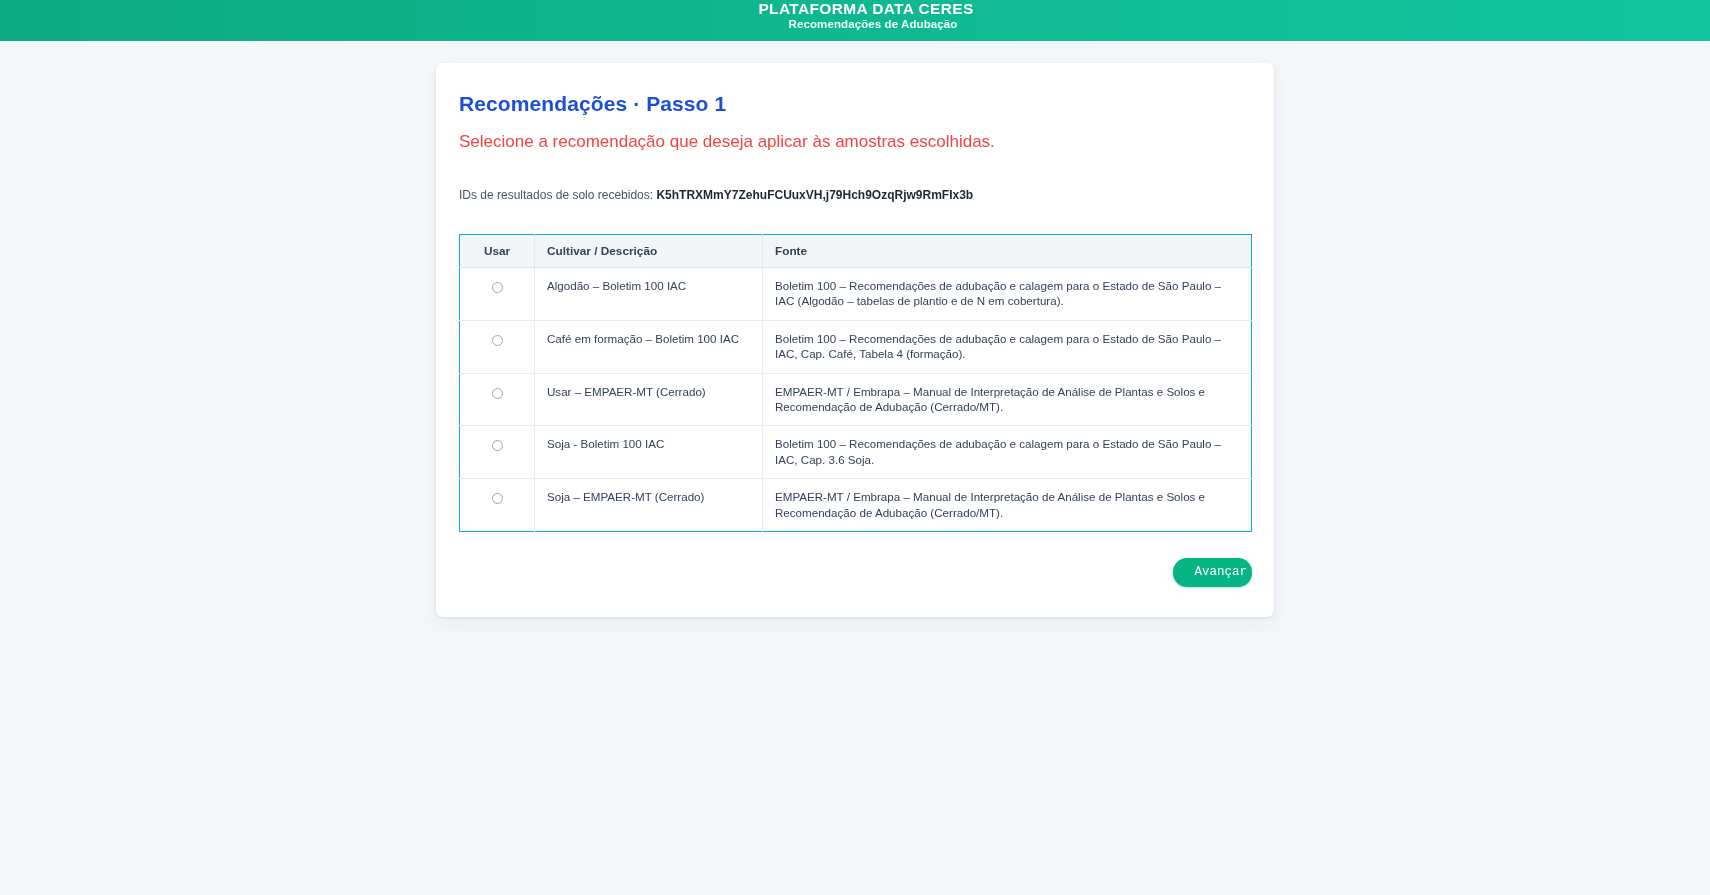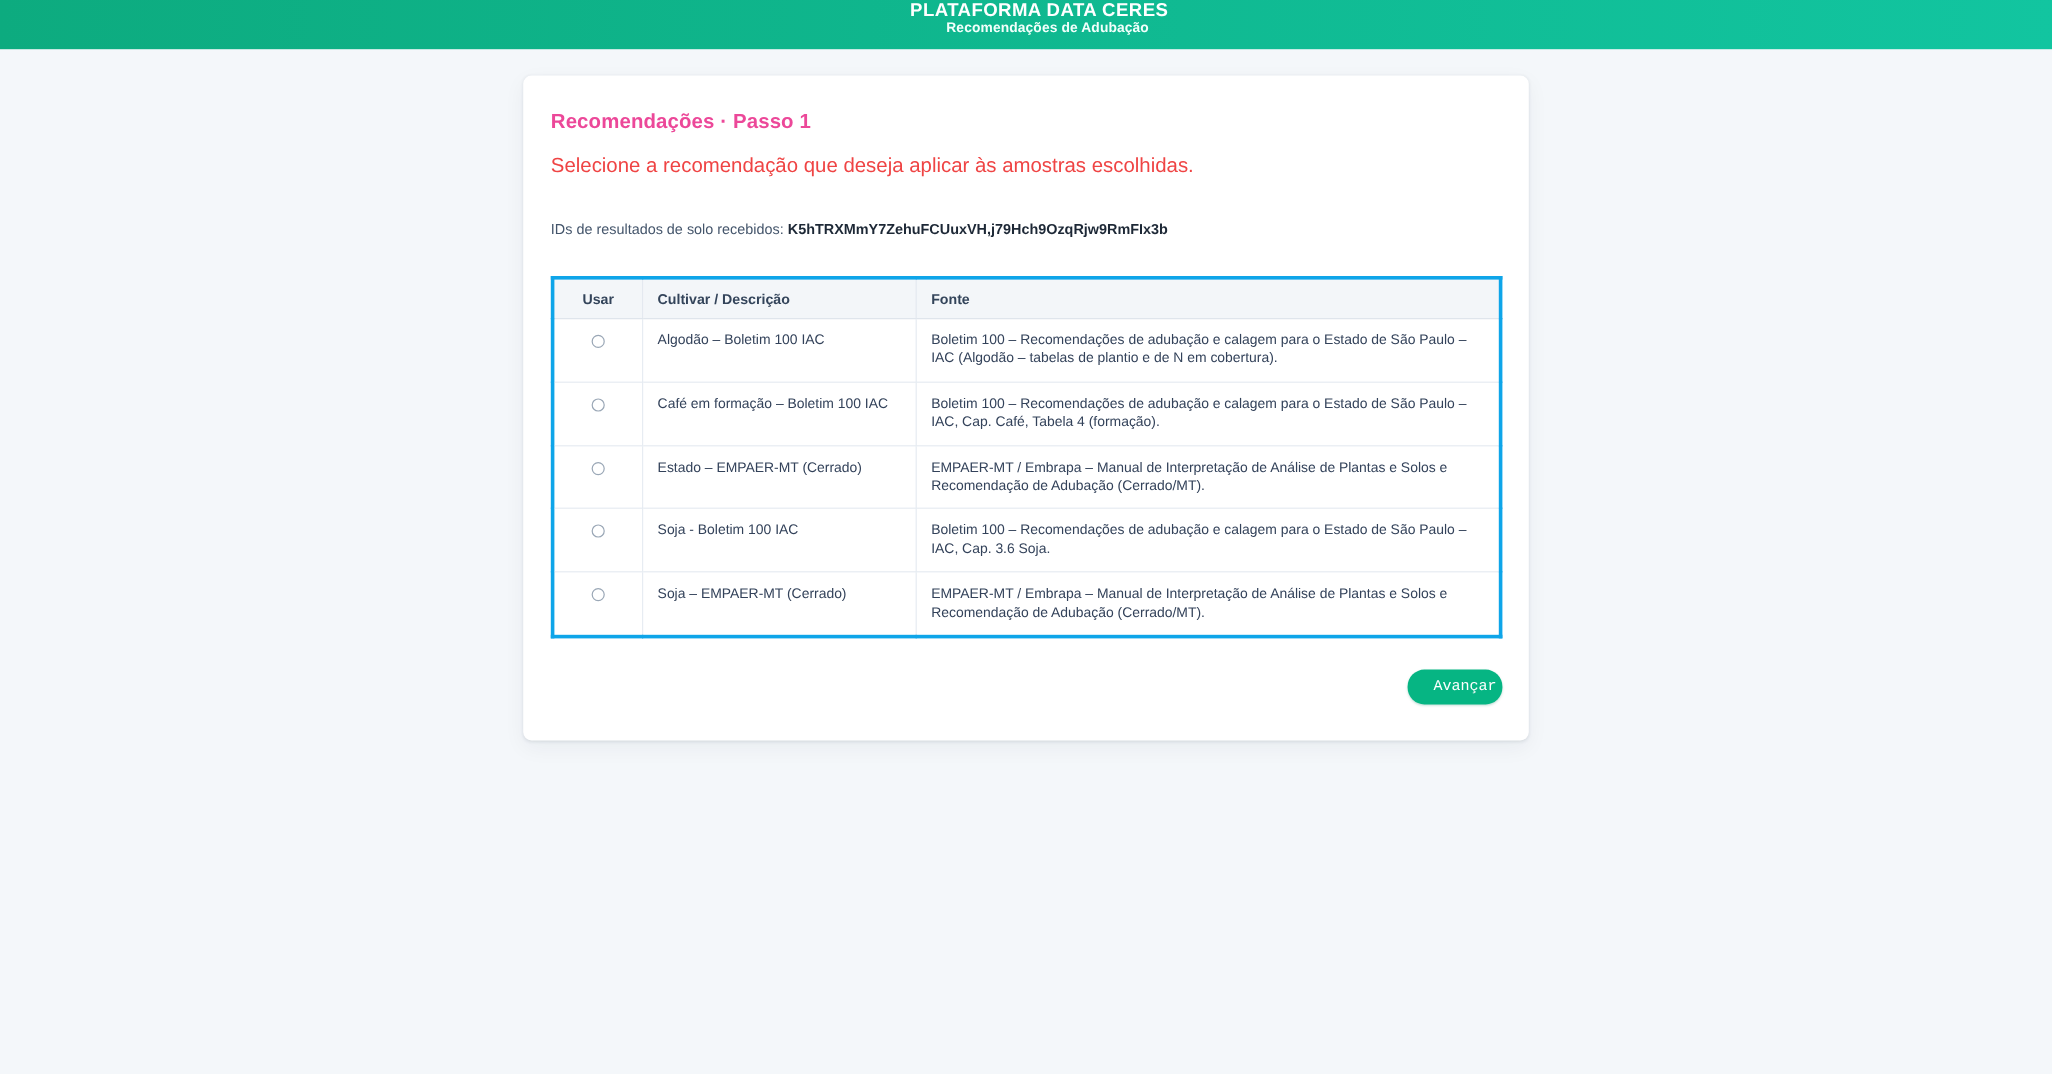--- a/index.html
+++ b/index.html
@@ -43,23 +43,23 @@
     align-items: flex-start;
   }
   #card {
     width: 838px;
     background: #ffffff;
     border-radius: 7px;
     box-shadow: 0 1px 3px rgba(16, 35, 60, 0.10), 0 6px 18px rgba(16, 35, 60, 0.05);
     padding: 29px 22px 30px 23px;
   }
   #card-title {
-    font-size: 17px;
+    font-size: 21px;
     font-weight: bold;
-    color: #ec4899;
+    color: #1d4ed8;
     margin: 0 0 16px 0;
     letter-spacing: 0.1px;
   }
   #card-desc {
     font-size: 17px;
     color: #ef4444;
     margin: 0 0 36px 0;
   }
   #ids-line {
     font-size: 12px;
@@ -67,21 +67,21 @@
     margin: 0 0 32px 0;
   }
   #ids-value {
     font-weight: bold;
     color: #1d2836;
   }
   
   table {
     width: 100%;
     border-collapse: collapse;
-    border: 3px solid #0ea5e9;
+    border: 1px solid #0ea5e9;
     table-layout: fixed;
   }
   thead th {
     background: #f3f6f9;
     font-size: 11.8px;
     font-weight: bold;
     color: #33445a;
     text-align: left;
     padding: 9px 10px 9px 12px;
     border-bottom: 1px solid #dfe5ec;
@@ -166,21 +166,21 @@
             <td>Algodão – Boletim 100 IAC</td>
             <td>Boletim 100 – Recomendações de adubação e calagem para o Estado de São Paulo – IAC (Algodão – tabelas de plantio e de N em cobertura).</td>
           </tr>
           <tr>
             <td class="cell-radio"><input type="radio" name="recommendation" class="radio" style=""></td>
             <td>Café em formação – Boletim 100 IAC</td>
             <td>Boletim 100 – Recomendações de adubação e calagem para o Estado de São Paulo – IAC, Cap. Café, Tabela 4 (formação).</td>
           </tr>
           <tr>
             <td class="cell-radio"><input type="radio" name="recommendation" class="radio" style=""></td>
-            <td>Estado – EMPAER-MT (Cerrado)</td>
+            <td>Usar – EMPAER-MT (Cerrado)</td>
             <td>EMPAER-MT / Embrapa – Manual de Interpretação de Análise de Plantas e Solos e Recomendação de Adubação (Cerrado/MT).</td>
           </tr>
           <tr>
             <td class="cell-radio"><input type="radio" name="recommendation" class="radio" style=""></td>
             <td>Soja - Boletim 100 IAC</td>
             <td>Boletim 100 – Recomendações de adubação e calagem para o Estado de São Paulo – IAC, Cap. 3.6 Soja.</td>
           </tr>
           <tr>
             <td class="cell-radio"><input type="radio" name="recommendation" class="radio" style=""></td>
             <td>Soja – EMPAER-MT (Cerrado)</td>

